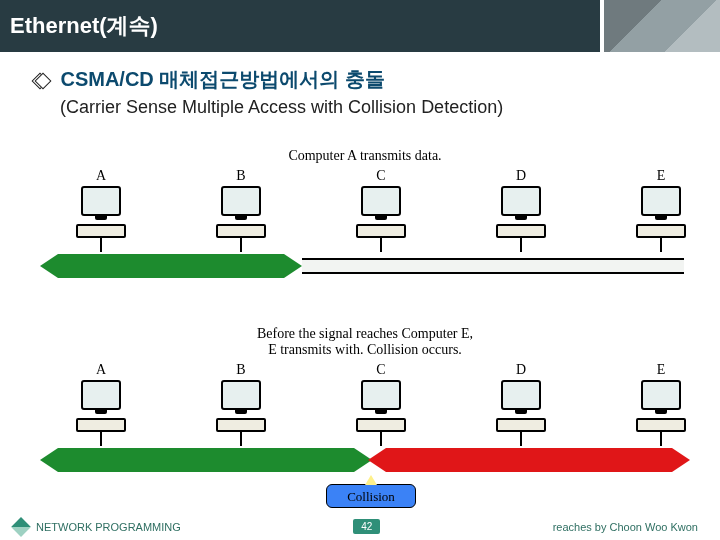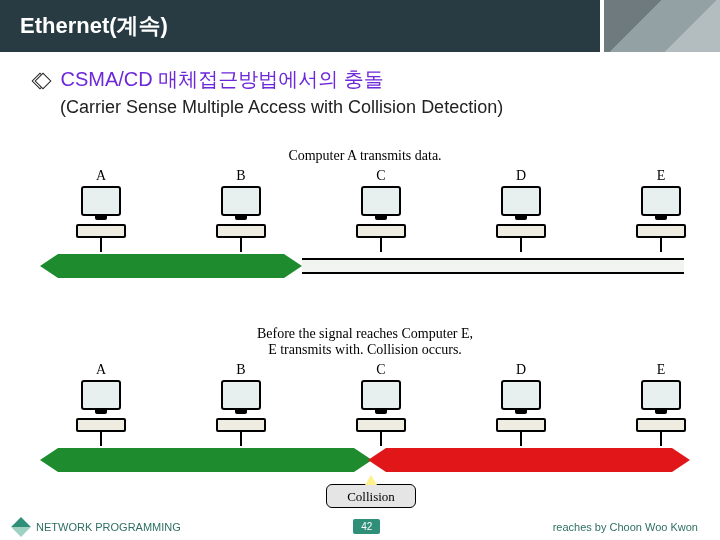--- a/index.html
+++ b/index.html
@@ -6,21 +6,21 @@
   html, body { width: 720px; height: 540px; font-family: "Malgun Gothic", "Segoe UI", sans-serif; background: #fff; overflow: hidden; }
   .slide { position: relative; width: 720px; height: 540px; }
 
   
   .titlebar {
     position: relative;
     height: 52px;
     background: #283b42;
     display: flex;
     align-items: center;
-    padding-left: 20px;
+    padding-left: 10px;
   }
   .titlebar .title {
     color: #fff;
     font-size: 22px;
     font-weight: 700;
   }
   .titlebar .logo {
     position: absolute;
     right: 0;
     top: 0;
@@ -43,21 +43,21 @@
   .heading .bullet-icon::after {
     content: "";
     position: absolute;
     width: 10px; height: 10px;
     border: 1px solid #222;
     transform: rotate(45deg);
     background: #fff;
   }
   .heading .bullet-icon::before { left: 0; top: 2px; }
   .heading .bullet-icon::after  { left: 3px; top: 2px; }
-  .heading .h-text { font-size: 20px; font-weight: 400; color: #6d28d9; }
+  .heading .h-text { font-size: 20px; font-weight: 700; color: #0c4a6e; }
   .subheading { margin: 4px 0 4px 26px; font-size: 18px; color: #222; }
 
   
   .diagram { position: relative; margin: 6px 12px 0 12px; height: 360px; }
   .panel { position: absolute; left: 0; right: 0; }
   .panel.top { top: 0; height: 170px; }
   .panel.bottom { top: 178px; height: 180px; }
 
   .caption {
     text-align: center;
@@ -140,21 +140,21 @@
   .pB { left: 150px; }
   .pC { left: 290px; }
   .pD { left: 430px; }
   .pE { left: 570px; }
 
   
   .callout {
     position: absolute;
     left: 280px; bottom: -36px;
     width: 90px; height: 24px;
-    background: #e5e5e5;
+    background: #3b82f6;
     border: 1px solid #000;
     border-radius: 6px;
     font-family: Georgia, serif;
     font-size: 13px;
     text-align: center;
     line-height: 24px;
   }
   .callout::before {
     content: "";
     position: absolute;

